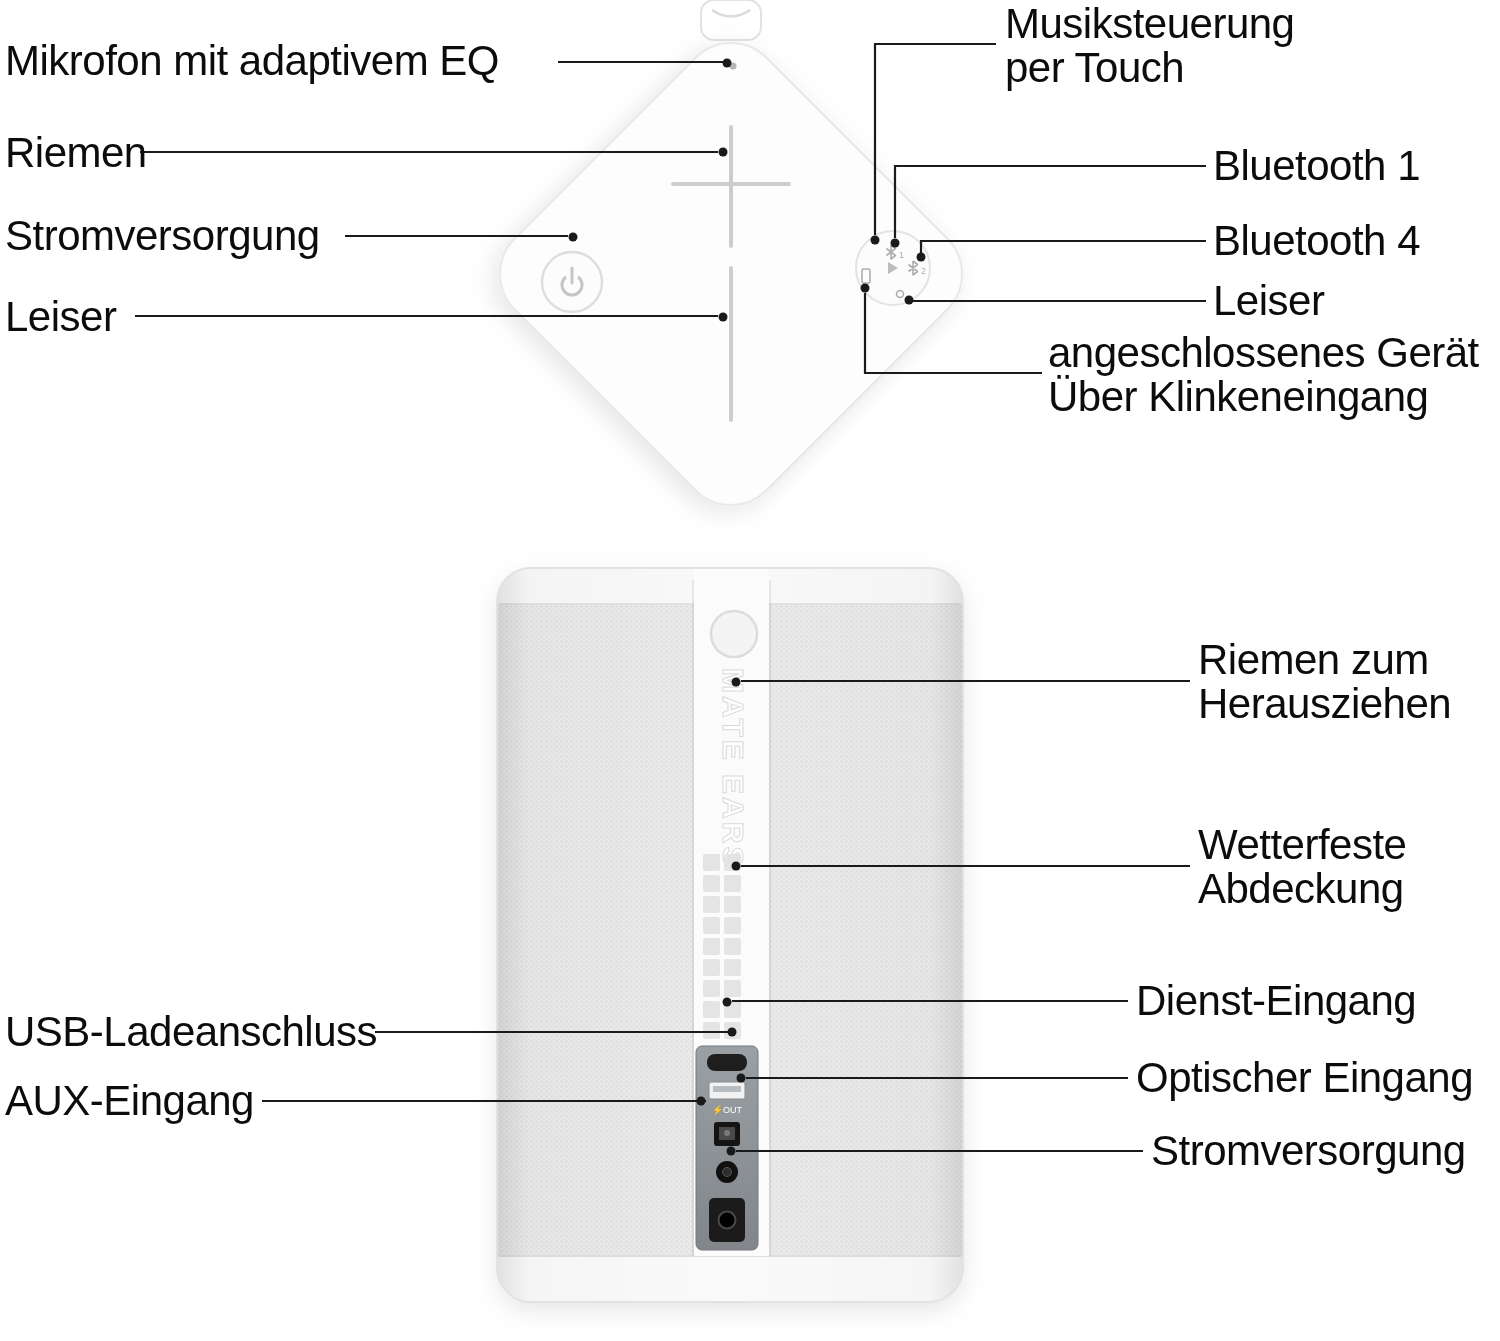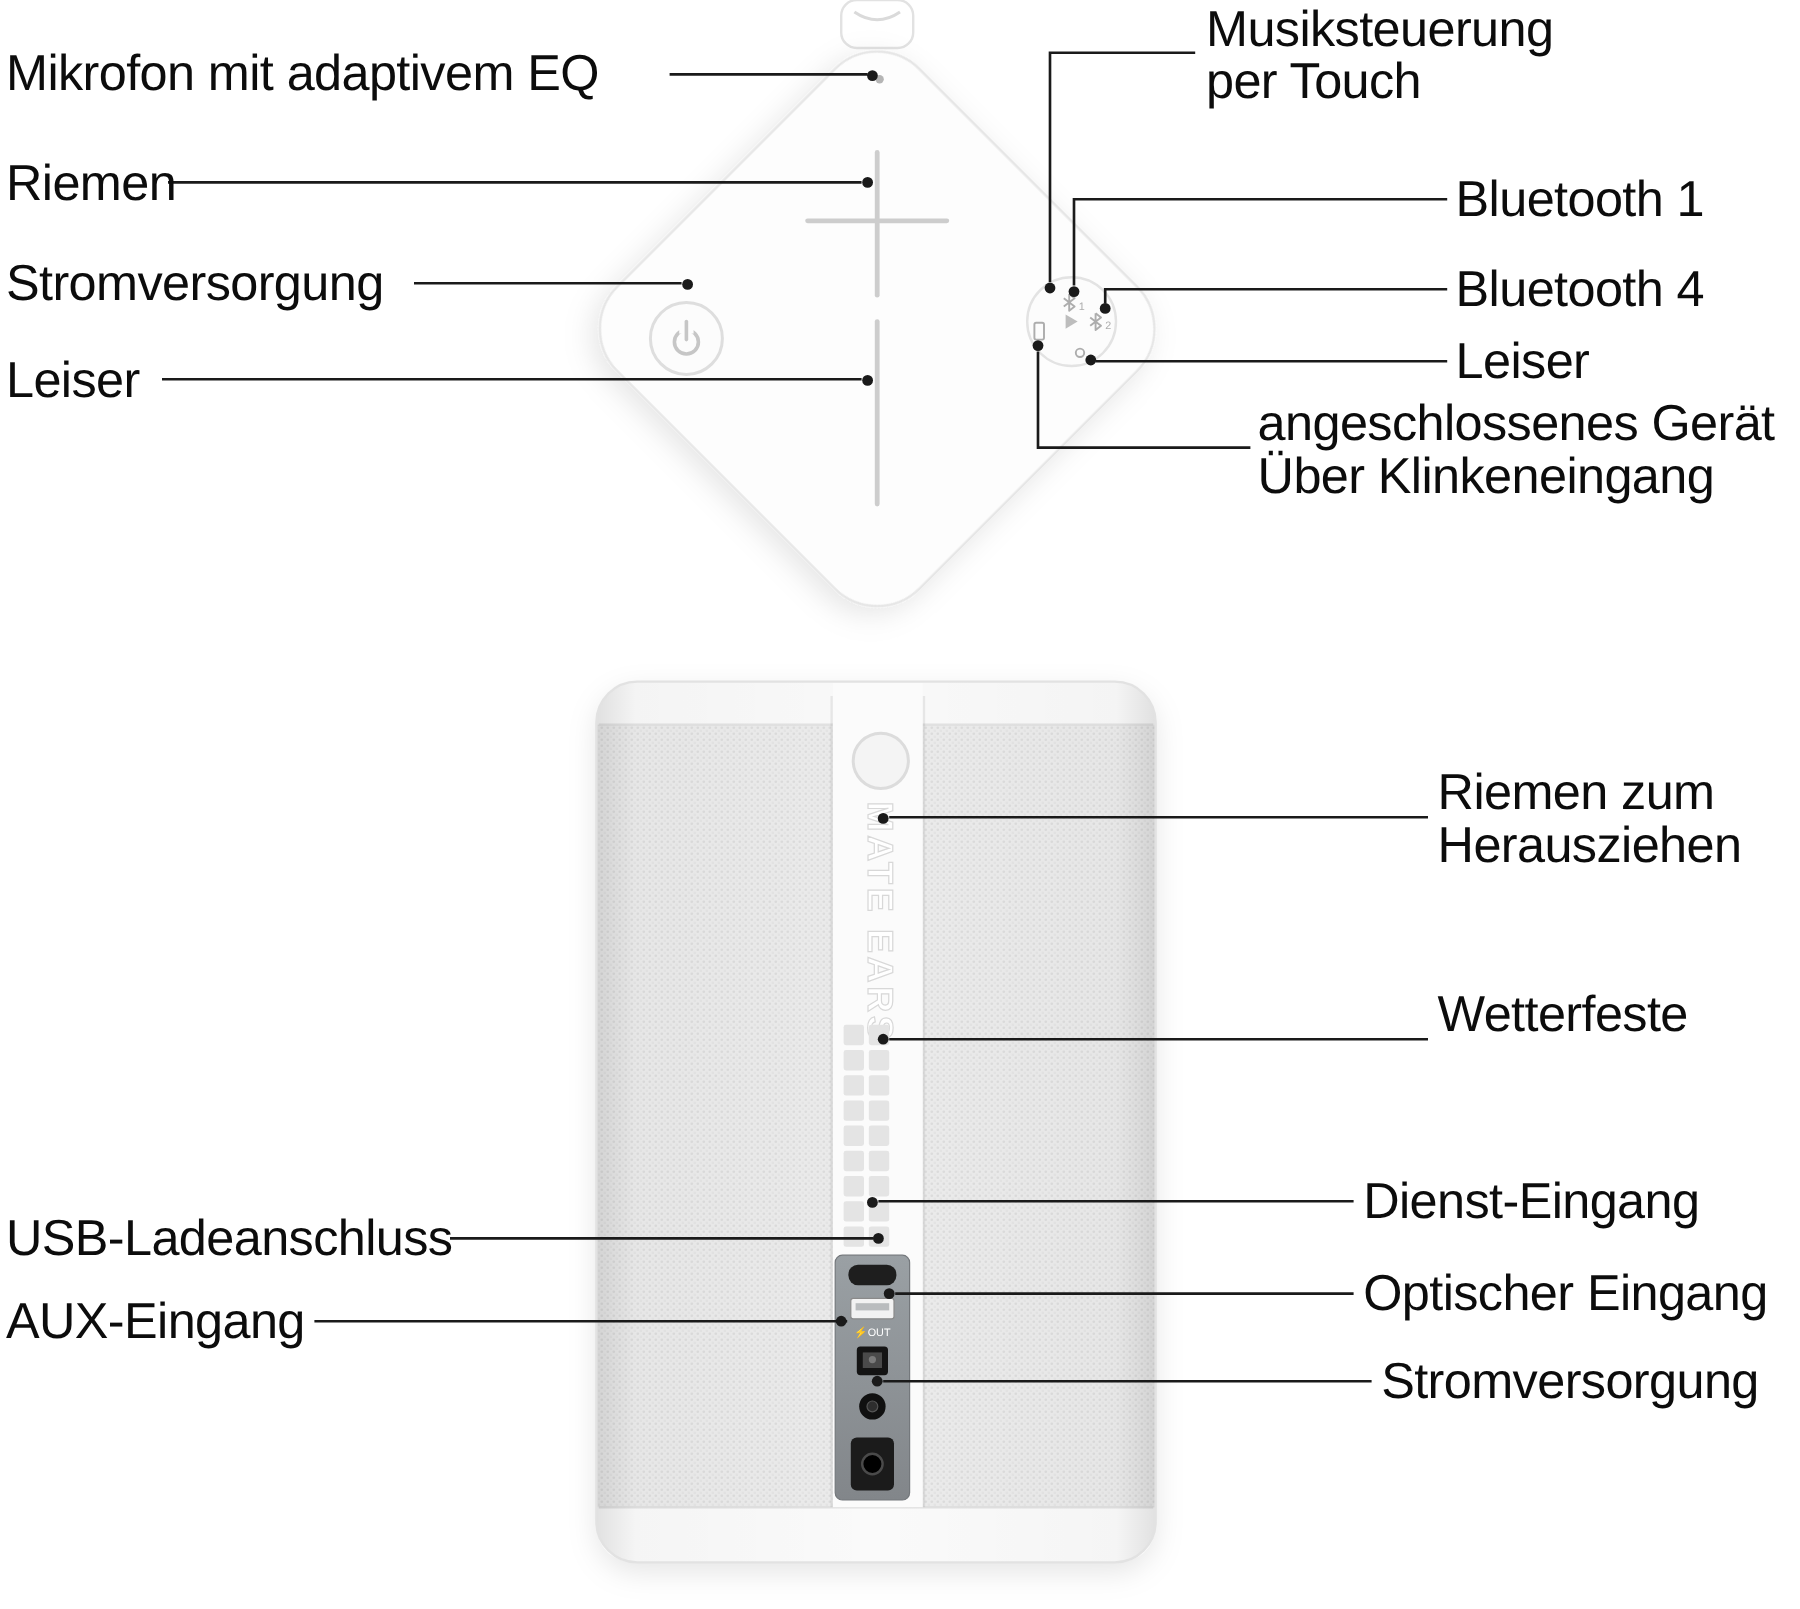--- a/index.html
+++ b/index.html
@@ -190,20 +190,21 @@
     <div>angeschlossenes Gerät</div>
     <div>Über Klinkeneingang</div>
   </div>
 
   <div class="label" style="left:1198px; top:638px">
     <div>Riemen zum</div>
     <div>Herausziehen</div>
   </div>
   <div class="label" style="left:1198px; top:823px">
     <div>Wetterfeste</div>
+    <div>Abdeckung</div>
   </div>
   <div class="label" style="left:1136px; top:979px">Dienst-Eingang</div>
   <div class="label" style="left:1136px; top:1056px">Optischer Eingang</div>
   <div class="label" style="left:1151px; top:1129px">Stromversorgung</div>
 
   <div class="label" style="left:5px; top:1010px">USB-Ladeanschluss</div>
   <div class="label" style="left:5px; top:1079px">AUX-Eingang</div>
 
 </div>
 

